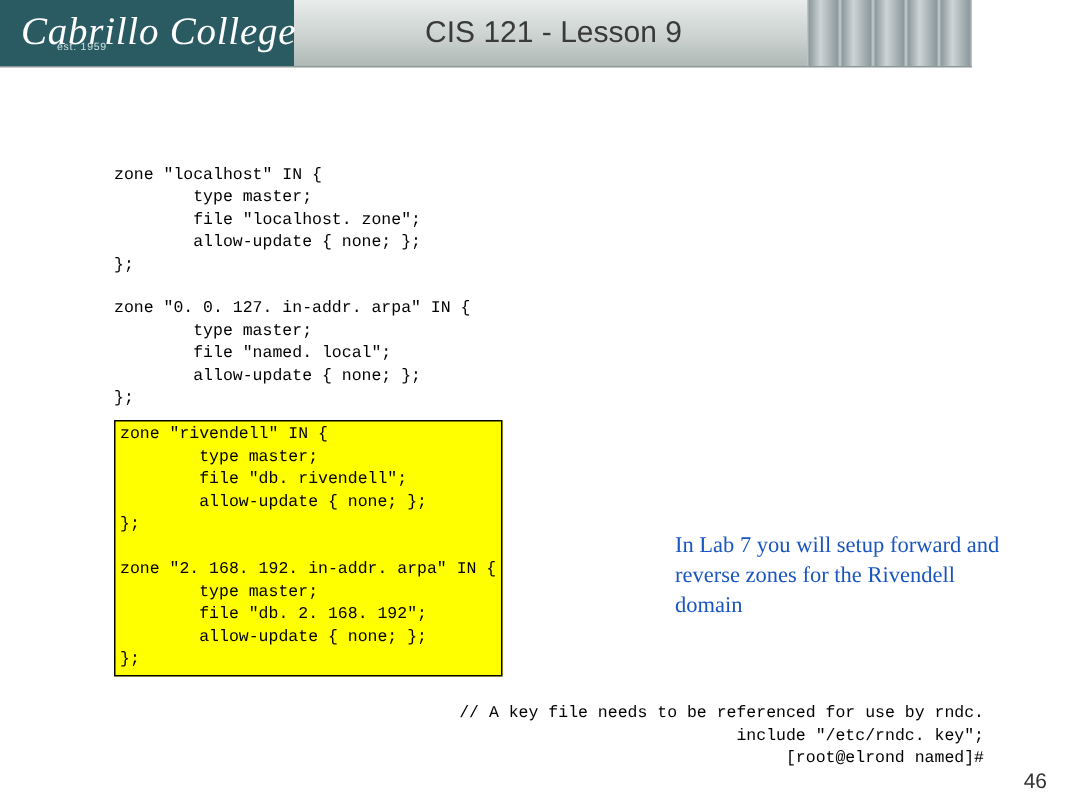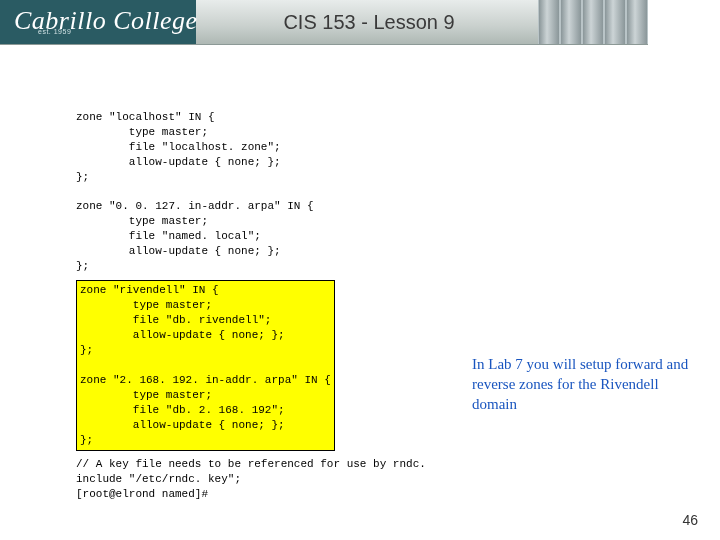--- a/index.html
+++ b/index.html
@@ -92,38 +92,37 @@
   }
   .note {
     position: absolute;
     left: 450px;
     top: 354px;
     width: 230px;
     font-family: "Comic Sans MS", cursive;
     font-size: 15px;
     color: #1955bf;
     line-height: 20px;
-    margin-left: 22px;
   }
   .pagenum {
     position: absolute;
     right: 22px;
     bottom: 12px;
     font-size: 14px;
     color: #333;
   }
 </style>
 </head>
 <body>
 
 <div class="header">
   <div class="logo-area"></div>
   <div class="logo-text">Cabrillo College</div>
   <div class="logo-sub">est. 1959</div>
-  <div class="title">CIS 153 - Lesson 9</div>
+  <div class="title">CIS 121 - Lesson 9</div>
   <div class="pillars">
     <div></div>
       <div></div>
       <div></div>
       <div></div>
       <div></div>
   </div>
 </div>
 
 <div class="content">
@@ -143,20 +142,20 @@
         file "db. rivendell";
         allow-update { none; };
 };
 
 zone "2. 168. 192. in-addr. arpa" IN {
         type master;
         file "db. 2. 168. 192";
         allow-update { none; };
 };</pre>
   </div>
-  <pre class="code" style="margin-top:2px;">// A key file needs to be referenced for use by rndc.
+  <pre class="code" style="margin-top:14px;text-align:right;">// A key file needs to be referenced for use by rndc.
 include "/etc/rndc. key";
 [root@elrond named]#</pre>
 </div>
 
 <div class="note">In Lab 7 you will setup forward and reverse zones for the Rivendell domain</div>
 
 <div class="pagenum">46</div>
 
 </body></html>

